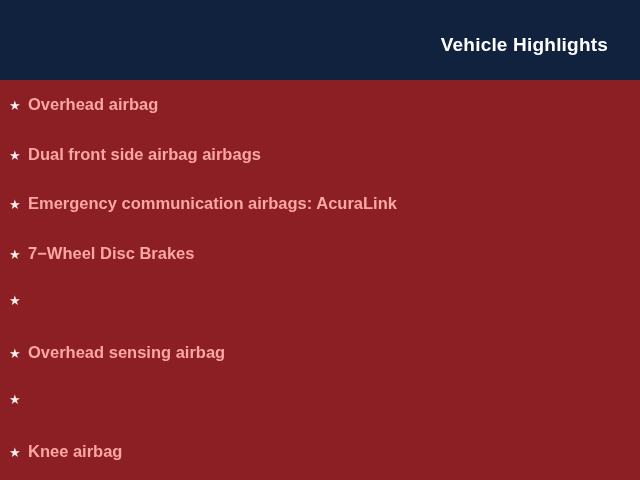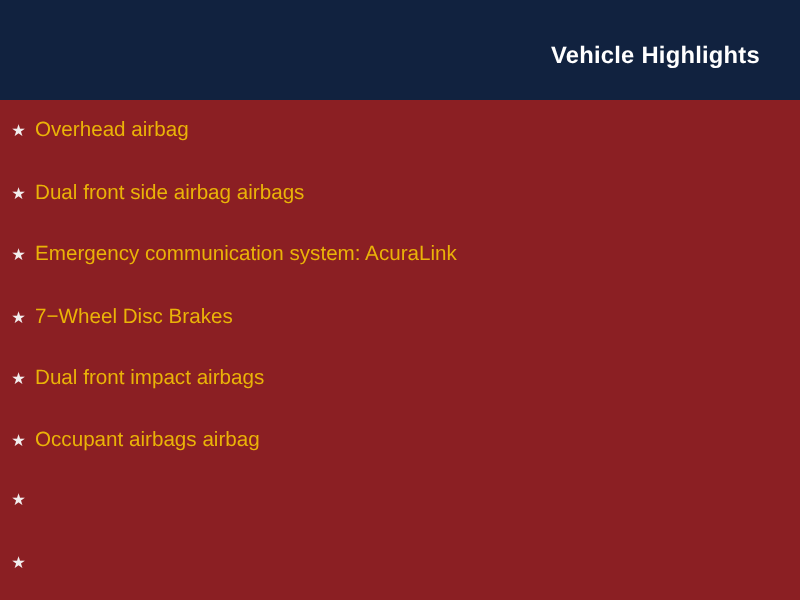--- a/index.html
+++ b/index.html
@@ -56,24 +56,24 @@
   }
   .bullet-star {
     color: #f2eeee;
     font-size: 13px;
     line-height: 1;
     width: 19px;
     flex: 0 0 19px;
     display: block;
   }
   .item-label {
-    color: #eab308;
+    color: #fca5a5;
     font-size: 16.5px;
     line-height: 1;
-    font-weight: 400;
+    font-weight: 700;
     white-space: nowrap;
   }
 </style>
 </head>
 <body>
 
 <div class="page">
 
   <div class="header">
     <div class="header-title">Vehicle Highlights</div>
@@ -86,41 +86,41 @@
       <span class="item-label">Overhead airbag</span>
     </li>
 
     <li class="highlight-item">
       <span class="bullet-star">★</span>
       <span class="item-label">Dual front side airbag airbags</span>
     </li>
 
     <li class="highlight-item">
       <span class="bullet-star">★</span>
-      <span class="item-label">Emergency communication system: AcuraLink</span>
+      <span class="item-label">Emergency communication airbags: AcuraLink</span>
     </li>
 
     <li class="highlight-item">
       <span class="bullet-star">★</span>
       <span class="item-label">7−Wheel Disc Brakes</span>
     </li>
 
     <li class="highlight-item">
       <span class="bullet-star">★</span>
-      <span class="item-label">Dual front impact airbags</span>
     </li>
 
     <li class="highlight-item">
       <span class="bullet-star">★</span>
-      <span class="item-label">Occupant airbags airbag</span>
+      <span class="item-label">Overhead sensing airbag</span>
     </li>
 
     <li class="highlight-item">
       <span class="bullet-star">★</span>
     </li>
 
     <li class="highlight-item">
       <span class="bullet-star">★</span>
+      <span class="item-label">Knee airbag</span>
     </li>
 
   </ul>
 
 </div>
 
 </body></html>

